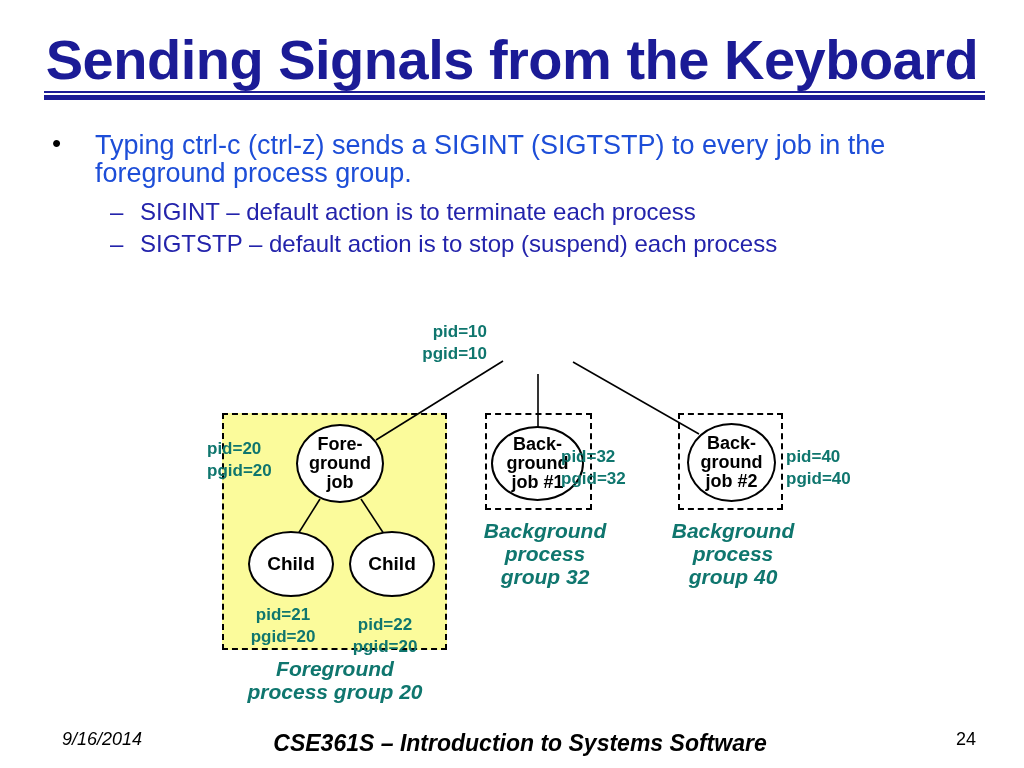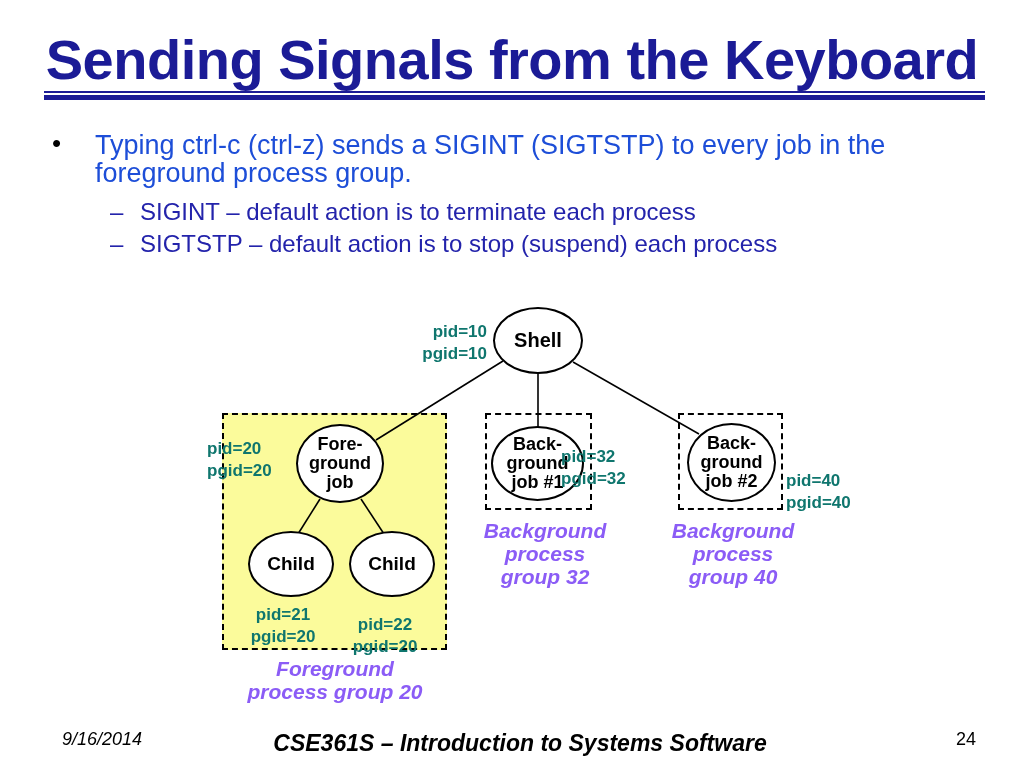--- a/index.html
+++ b/index.html
@@ -55,24 +55,24 @@
   .mono-label {
     position:absolute; z-index:3;
     font-family:Liberation Sans, sans-serif; font-weight:bold;
     font-size:17px; line-height:22px; color:#0f766e; white-space:pre-line;
   }
   .shell-pid { left:403px; top:321px; width:84px; text-align:right; }
   .fg-pid    { left:207px; top:438px; width:84px; }
   .child1-pid{ left:241px; top:604px; width:84px; text-align:center; }
   .child2-pid{ left:343px; top:604px; width:84px; text-align:center;margin-top:10px; }
   .bg1-pid   { left:561px; top:446px; text-align:left; }
-  .bg2-pid   { left:786px; top:446px; text-align:left;margin-top:24px; }
+  .bg2-pid   { left:786px; top:446px; text-align:left; }
   .caption {
     position:absolute; z-index:3; font-weight:bold; font-style:italic;
-    font-size:21px; line-height:23px; color:#8b5cf6; text-align:center;
+    font-size:21px; line-height:23px; color:#0f766e; text-align:center;
     white-space:pre-line;
   }
   .fg-caption  { left:210px; top:657px; width:250px; }
   .bg1-caption { left:453px; top:519px; width:184px; }
   .bg2-caption { left:641px; top:519px; width:184px; }
   
   .footer-date {
     position:absolute; left:62px; top:729px; font-size:18px;
     font-style:italic; color:#000;
   }
@@ -110,21 +110,20 @@
   <div class="dashed-box bg2-box"></div>
 
   <svg class="connectors" viewBox="0 0 1024 768" xmlns="http://www.w3.org/2000/svg">
     <line x1="503" y1="361" x2="376" y2="440" stroke="#000" stroke-width="1.6"></line>
     <line x1="538" y1="374" x2="538" y2="428" stroke="#000" stroke-width="1.6"></line>
     <line x1="573" y1="362" x2="699" y2="434" stroke="#000" stroke-width="1.6"></line>
     <line x1="320" y1="499" x2="298" y2="534" stroke="#000" stroke-width="1.6"></line>
     <line x1="361" y1="499" x2="384" y2="534" stroke="#000" stroke-width="1.6"></line>
   </svg>
 
-  <div class="ellipse shell-ellipse">Shell</div>
   <div class="ellipse fg-ellipse">Fore-
 ground
 job</div>
   <div class="ellipse child1-ellipse">Child</div>
   <div class="ellipse child2-ellipse">Child</div>
   <div class="ellipse bg1-ellipse">Back-
 ground
 job #1</div>
   <div class="ellipse bg2-ellipse">Back-
 ground

